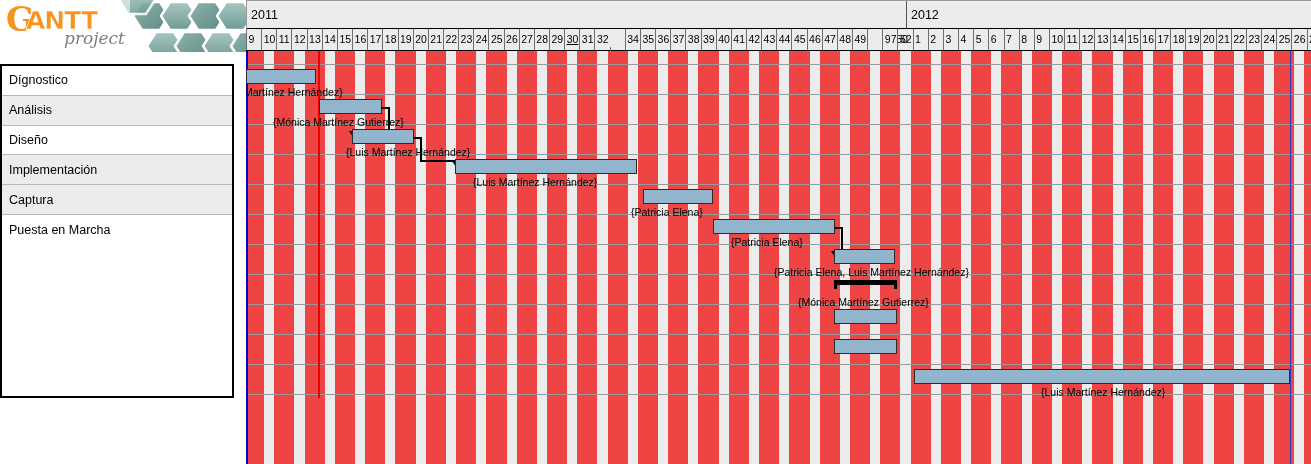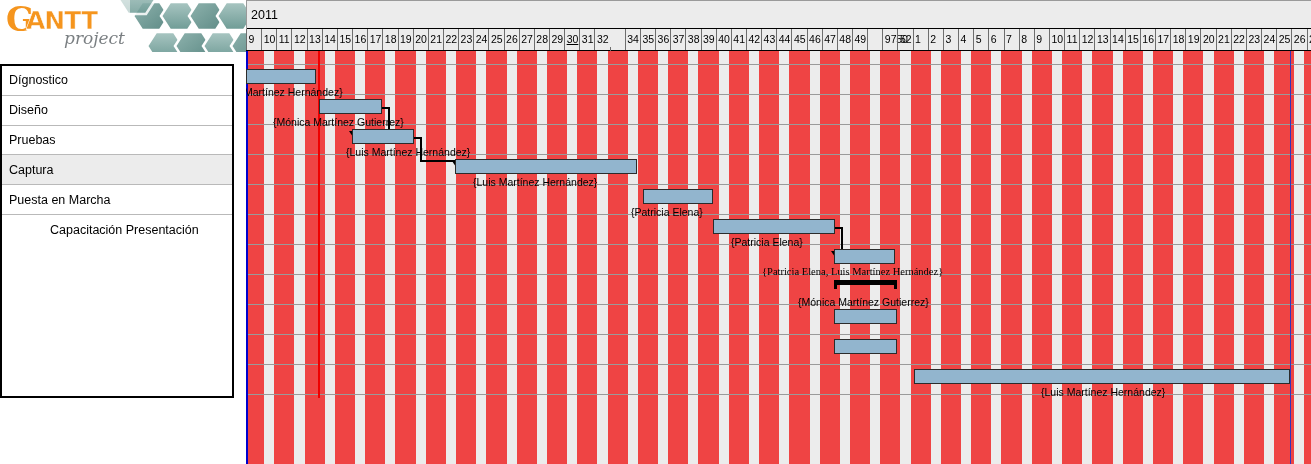--- a/index.html
+++ b/index.html
@@ -92,40 +92,41 @@
     <span class="logo-g">G</span>
     <span class="logo-gantt">ANTT</span>
     <span class="logo-project">project</span>
   </div>
 </div>
 
 <div id="task-panel">
     <div class="task-row">
       <span>Dígnostico</span>
     </div>
+    <div class="task-row alt">
+      <span>Análisis</span>
+    </div>
     <div class="task-row">
       <span>Diseño</span>
     </div>
-    <div class="task-row">
-      <span>Pruebas</span>
+    <div class="task-row alt">
+      <span>Implementación</span>
     </div>
     <div class="task-row alt">
       <span>Captura</span>
     </div>
     <div class="task-row">
       <span>Puesta en Marcha</span>
-    </div>
-    <div class="task-row indent">
-      <span>Capacitación Presentación</span>
     </div>
   </div>
 
 <div id="chart">
   <div id="year-row">
       <div class="year-cell first" style="left: 0px; width: 660px;">2011</div>
+      <div class="year-cell" style="left: 660px; width: 405px;">2012</div>
     </div>
   <div id="week-row">
       <div class="week-cell" style="left: 0px; width: 15.15px;">9</div>
       <div class="week-cell" style="left: 15.15px; width: 15.15px;">10</div>
       <div class="week-cell" style="left: 30.3px; width: 15.15px;">11</div>
       <div class="week-cell" style="left: 45.45px; width: 15.15px;">12</div>
       <div class="week-cell" style="left: 60.6px; width: 15.15px;">13</div>
       <div class="week-cell" style="left: 75.75px; width: 15.15px;">14</div>
       <div class="week-cell" style="left: 90.9px; width: 15.15px;">15</div>
       <div class="week-cell" style="left: 106.05px; width: 15.15px;">16</div>
@@ -262,21 +263,21 @@
       <div class="barlabel" style="left: 27px; top: 65px;">{Mónica Martínez Gutierrez}</div>
       <div class="bar" style="left: 106px; top: 78px; width: 62px;"></div>
       <div class="barlabel" style="left: 100px; top: 95px;">{Luis Martínez Hernández}</div>
       <div class="bar" style="left: 209px; top: 108px; width: 182px;"></div>
       <div class="barlabel" style="left: 227px; top: 125px;">{Luis Martínez Hernández}</div>
       <div class="bar" style="left: 397px; top: 138px; width: 70px;"></div>
       <div class="barlabel" style="left: 385px; top: 155px;">{Patricia Elena}</div>
       <div class="bar" style="left: 467px; top: 168px; width: 122px;"></div>
       <div class="barlabel" style="left: 485px; top: 185px;">{Patricia Elena}</div>
       <div class="bar" style="left: 588px; top: 198px; width: 61px;"></div>
-      <div class="barlabel" style="left: 516px; top: 215px; font-family: Liberation Serif, serif;">{Patricia Elena, Luis Martínez Hernández}</div>
+      <div class="barlabel" style="left: 528px; top: 215px;">{Patricia Elena, Luis Martínez Hernández}</div>
       <div class="sumbar" style="left: 588px; top: 229px; width: 63px;"></div>
       <div class="sumcap" style="left: 588px; top: 229px;"></div>
       <div class="sumcap" style="left: 648px; top: 229px;"></div>
       <div class="barlabel" style="left: 552px; top: 245px;">{Mónica Martínez Gutierrez}</div>
       <div class="bar" style="left: 588px; top: 258px; width: 63px;"></div>
       <div class="bar" style="left: 588px; top: 288px; width: 63px;"></div>
       <div class="bar" style="left: 668px; top: 318px; width: 376px;"></div>
       <div class="barlabel" style="left: 795px; top: 335px;">{Luis Martínez Hernández}</div>
     </div>
 </div>

